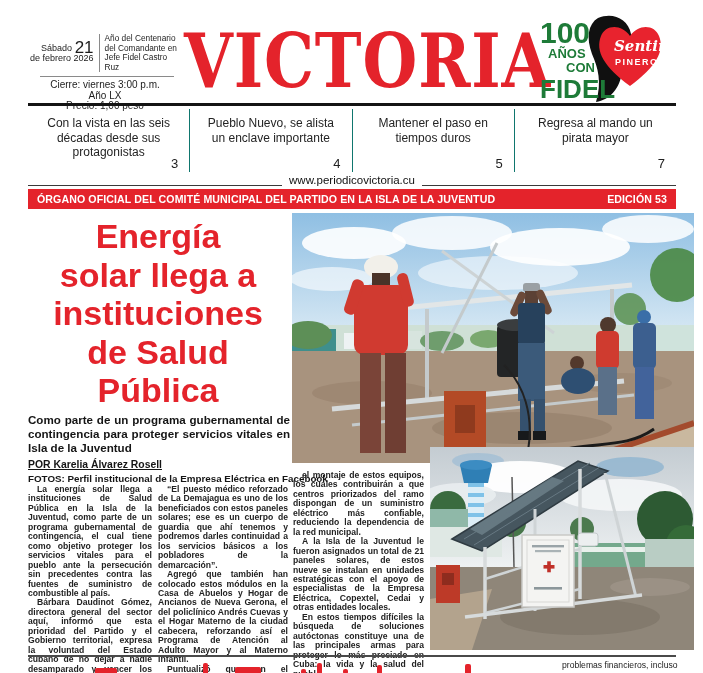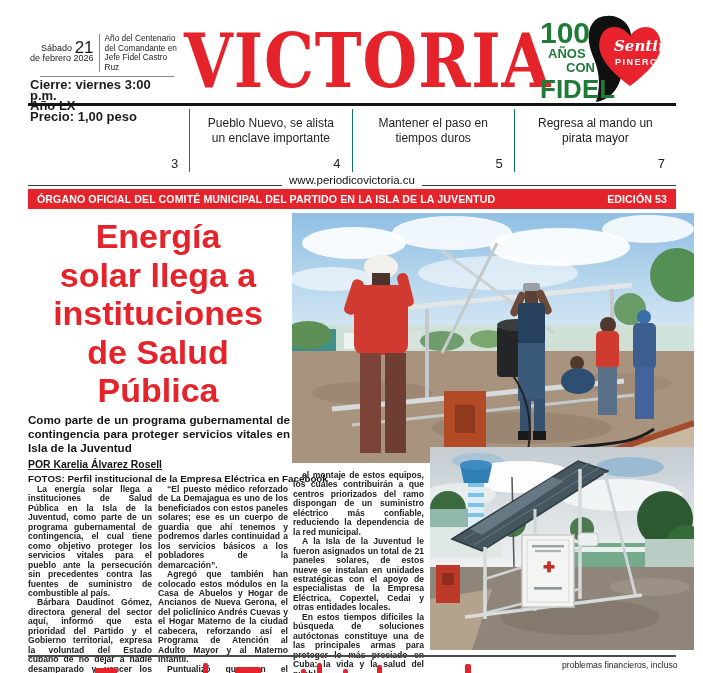--- a/index.html
+++ b/index.html
@@ -14,21 +14,21 @@
     font-family:"Liberation Sans",sans-serif;color:var(--ink);
   }
   
   .dateblock{position:absolute;left:30px;top:34px;width:150px;}
   .dateblock-top{display:flex;align-items:center;}
   .date-left{text-align:right;font-size:9px;line-height:10px;padding-right:5px;white-space:nowrap;}
   .date-left .big{font-size:17px;font-weight:400;vertical-align:-2px;}
   .date-div{width:1px;background:#8a8a8a;align-self:stretch;}
   .date-right{font-size:8.3px;line-height:9.6px;padding-left:5px;}
   .date-rule{height:1px;background:#8a8a8a;margin:4px 6px 3px 10px;}
-  .date-meta{text-align:left;font-size:13px;line-height:10.5px;font-weight:bold;}
+  .date-meta{text-align:center;font-size:10px;line-height:10.5px;}
   .masthead-title{
     position:absolute;left:184px;top:24px;width:360px;
     font-family:"DejaVu Serif",serif;font-weight:bold;font-size:74px;line-height:1;
     color:var(--red);letter-spacing:1px;transform:scaleX(.85);transform-origin:left top;
     white-space:nowrap;
   }
   .logo{position:absolute;left:538px;top:10px;width:136px;height:94px;}
   .masthead-rule{position:absolute;left:28px;top:103px;width:648px;height:3px;background:#141414;}
   
   .teasers{position:absolute;left:28px;top:109px;width:648px;height:63px;display:flex;}
@@ -114,20 +114,21 @@
       <text x="2" y="88" font-family="Liberation Sans, sans-serif" font-size="26" font-weight="bold" fill="#1e7b38">FIDEL</text>
       <text x="76" y="41" font-family="DejaVu Serif, serif" font-size="15" font-style="italic" font-weight="bold" fill="#ffffff">Sentir</text>
       <text x="77" y="55" font-family="Liberation Sans, sans-serif" font-size="9" font-weight="bold" letter-spacing="1.5" fill="#ffffff">PINERO</text>
     </svg>
   </div>
 
   <div class="masthead-rule"></div>
 
   <div class="teasers">
     <div class="teaser">
+      <span>Con la vista en las seis décadas desde sus protagonistas</span>
       <span class="teaser-page">3</span>
     </div>
     <div class="teaser">
       <span>Pueblo Nuevo, se alista un enclave importante</span>
       <span class="teaser-page">4</span>
     </div>
     <div class="teaser">
       <span>Mantener el paso en tiempos duros</span>
       <span class="teaser-page">5</span>
     </div>

